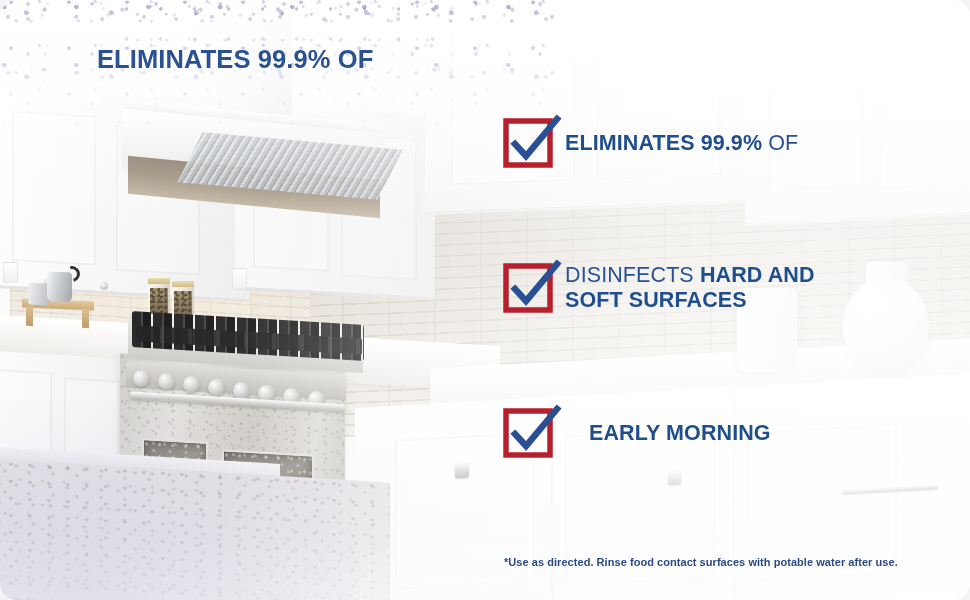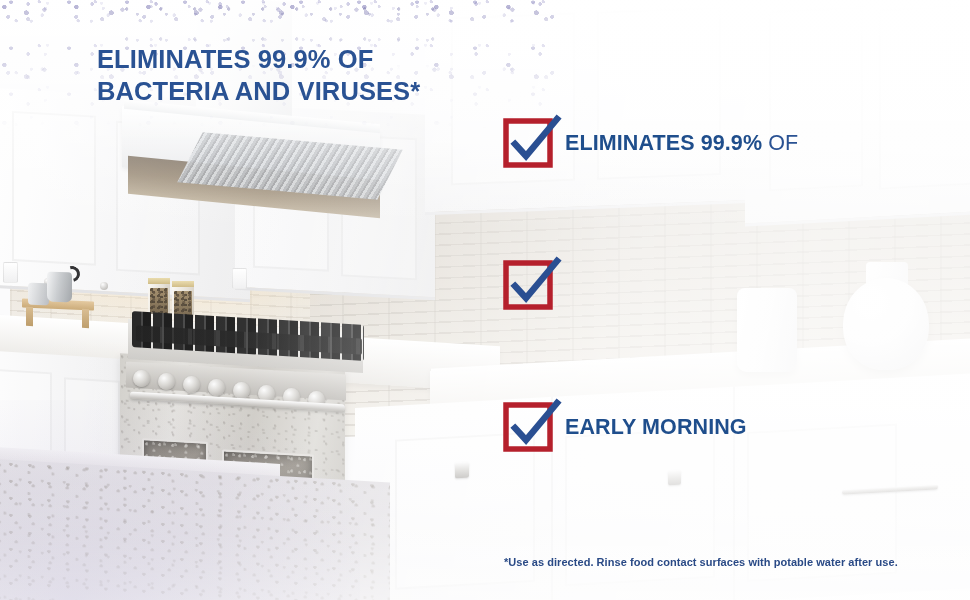--- a/index.html
+++ b/index.html
@@ -5,20 +5,21 @@
 <style>
   * { margin:0; padding:0; box-sizing:border-box; }
   html,body { width:970px; height:600px; overflow:hidden; }
   body {
     font-family:"Liberation Sans", sans-serif;
     background:#f4f4f6;
   }
   .banner {
     position:relative; width:970px; height:600px; overflow:hidden;
     background:#fbfbfc;
+    border-radius:17px;
   }
 
   
   .photo { position:absolute; inset:0; overflow:hidden; }
 
   
   .wall-upper {
     position:absolute; left:0; top:0; width:970px; height:250px;
     background:linear-gradient(180deg,#fdfdfe 0%,#f7f7f8 60%,#f2f2f3 100%);
   }
@@ -406,21 +407,21 @@
   }
   .headline div { white-space:nowrap; }
 
   .features {
     position:absolute; left:503px; top:120px; width:420px;
   }
   .feature {
     position:relative; display:flex; align-items:center;
     margin-bottom:96px;
   }
-  .feature:last-child { margin-bottom:0; }
+  .feature:last-child { margin-bottom:0;gap:24px; }
 
   .checkbox {
     position:relative; flex:0 0 auto;
     width:46px; height:46px; margin-right:16px;
   }
   .checkbox svg { display:block; width:58px; height:52px; margin:-3px 0 0 0; overflow:visible; }
 
   .feature-text {
     font-size:21.5px; line-height:1.18; color:#2a5293;
     text-transform:uppercase; letter-spacing:.1px;
@@ -544,21 +545,20 @@
     <div class="wash-right"></div>
     <div class="wash-top"></div>
     <div class="wash-bottom"></div>
     <div class="tint-lavender"></div>
     <div class="speckles"></div>
     <div class="speckles2"></div>
   </div>
 
   <div class="headline">
     <div>ELIMINATES 99.9% OF</div>
-    <div>BACTERIA AND VIRUSES*</div>
   </div>
 
   <div class="features">
 
     <div class="feature">
       <div class="checkbox">
         <svg viewBox="0 0 58 52" aria-hidden="true">
           <rect x="3" y="4" width="44" height="44" fill="none" stroke="#b5202c" stroke-width="5.5"></rect>
           <path d="M12 27 L23 39 L54 2" fill="none" stroke="#2a4f92" stroke-width="6.5" stroke-linecap="square" stroke-linejoin="miter"></path>
         </svg>
@@ -568,20 +568,24 @@
       </div>
     </div>
 
     <div class="feature">
       <div class="checkbox">
         <svg viewBox="0 0 58 52" aria-hidden="true">
           <rect x="3" y="4" width="44" height="44" fill="none" stroke="#b5202c" stroke-width="5.5"></rect>
           <path d="M12 27 L23 39 L54 2" fill="none" stroke="#2a4f92" stroke-width="6.5" stroke-linecap="square" stroke-linejoin="miter"></path>
         </svg>
       </div>
+      <div class="feature-text">
+        <span class="ln"><span>DISINFECTS </span><b>HARD AND</b></span>
+        <span class="ln"><b>SOFT SURFACES</b></span>
+      </div>
     </div>
 
     <div class="feature">
       <div class="checkbox">
         <svg viewBox="0 0 58 52" aria-hidden="true">
           <rect x="3" y="4" width="44" height="44" fill="none" stroke="#b5202c" stroke-width="5.5"></rect>
           <path d="M12 27 L23 39 L54 2" fill="none" stroke="#2a4f92" stroke-width="6.5" stroke-linecap="square" stroke-linejoin="miter"></path>
         </svg>
       </div>
       <div class="feature-text">

